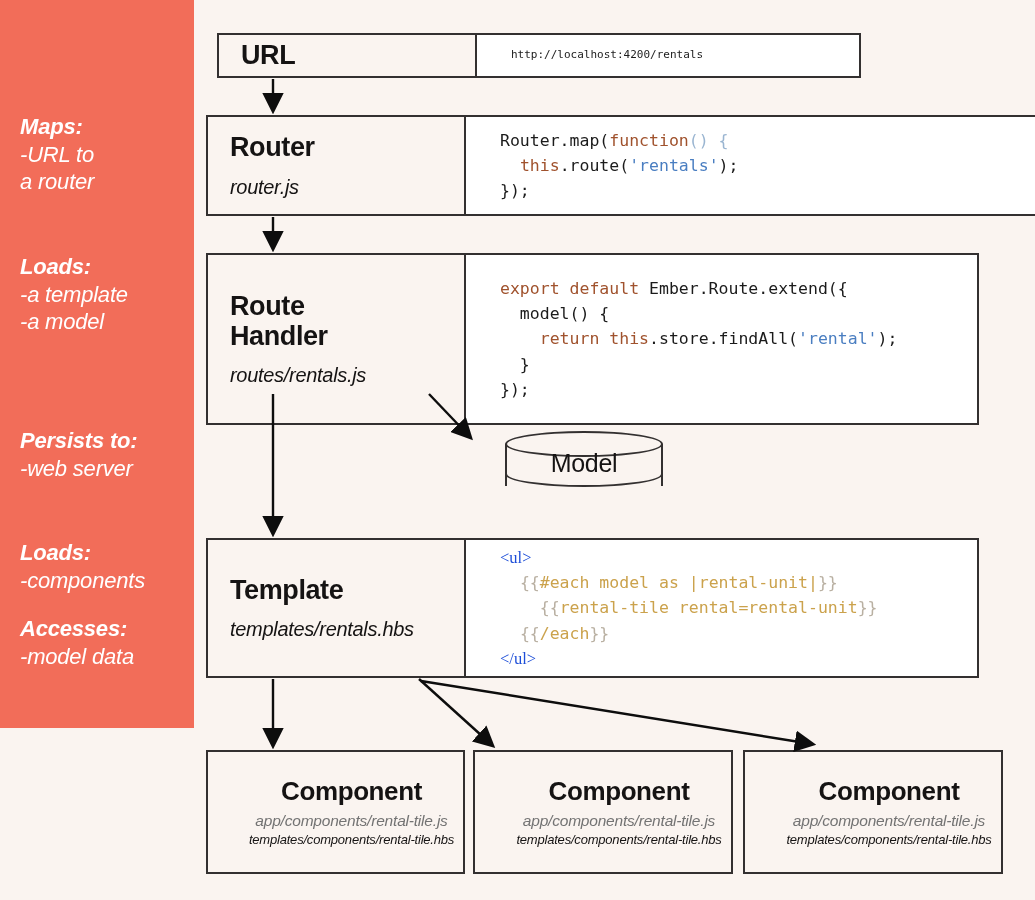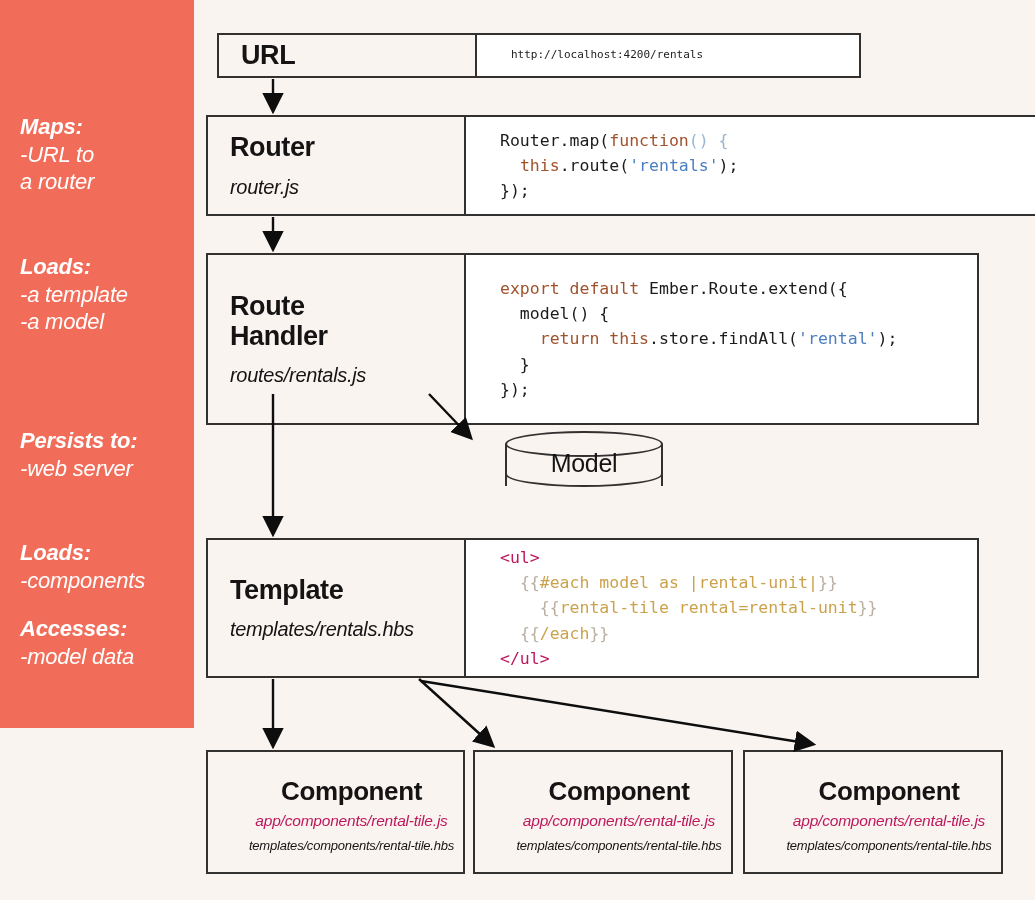--- a/index.html
+++ b/index.html
@@ -97,21 +97,21 @@
     line-height: 1.52;
     color: #1b1b1b;
     white-space: pre;
   }
   .code.single {
     font-size: 11px;
   }
   .kw   { color: #a0522d; }   
   .punc { color: #9ab5d1; }   
   .str  { color: #4a7ec1; }   
-  .tag  { color: #be185d; }   
+  .tag  { color: #1d4ed8; font-family: Liberation Serif, serif; }   
   .hbs  { color: #cba24c; }   
   .hbsb { color: #b9b0a2; }   
 
   
   .comp-box {
     position: absolute;
     box-sizing: border-box;
     border: 2px solid #333030;
     background: #faf4f0;
     display: flex;
@@ -123,29 +123,29 @@
   }
   .comp-title {
     font-size: 26px;
     font-weight: bold;
     color: #151313;
     letter-spacing: -0.4px;
   }
   .comp-sub1 {
     font-size: 15.5px;
     font-style: italic;
-    color: #be185d;
+    color: #737373;
     margin-top: 5px;
     letter-spacing: -0.2px;
   }
   .comp-sub2 {
     font-size: 13px;
     font-style: italic;
     color: #151313;
-    margin-top: 8px;
+    margin-top: 2px;
     letter-spacing: -0.2px;
   }
 
   
   #model-node {
     position: absolute;
     left: 463px;
     top: 431px;
     width: 131px;
     height: 62px;

